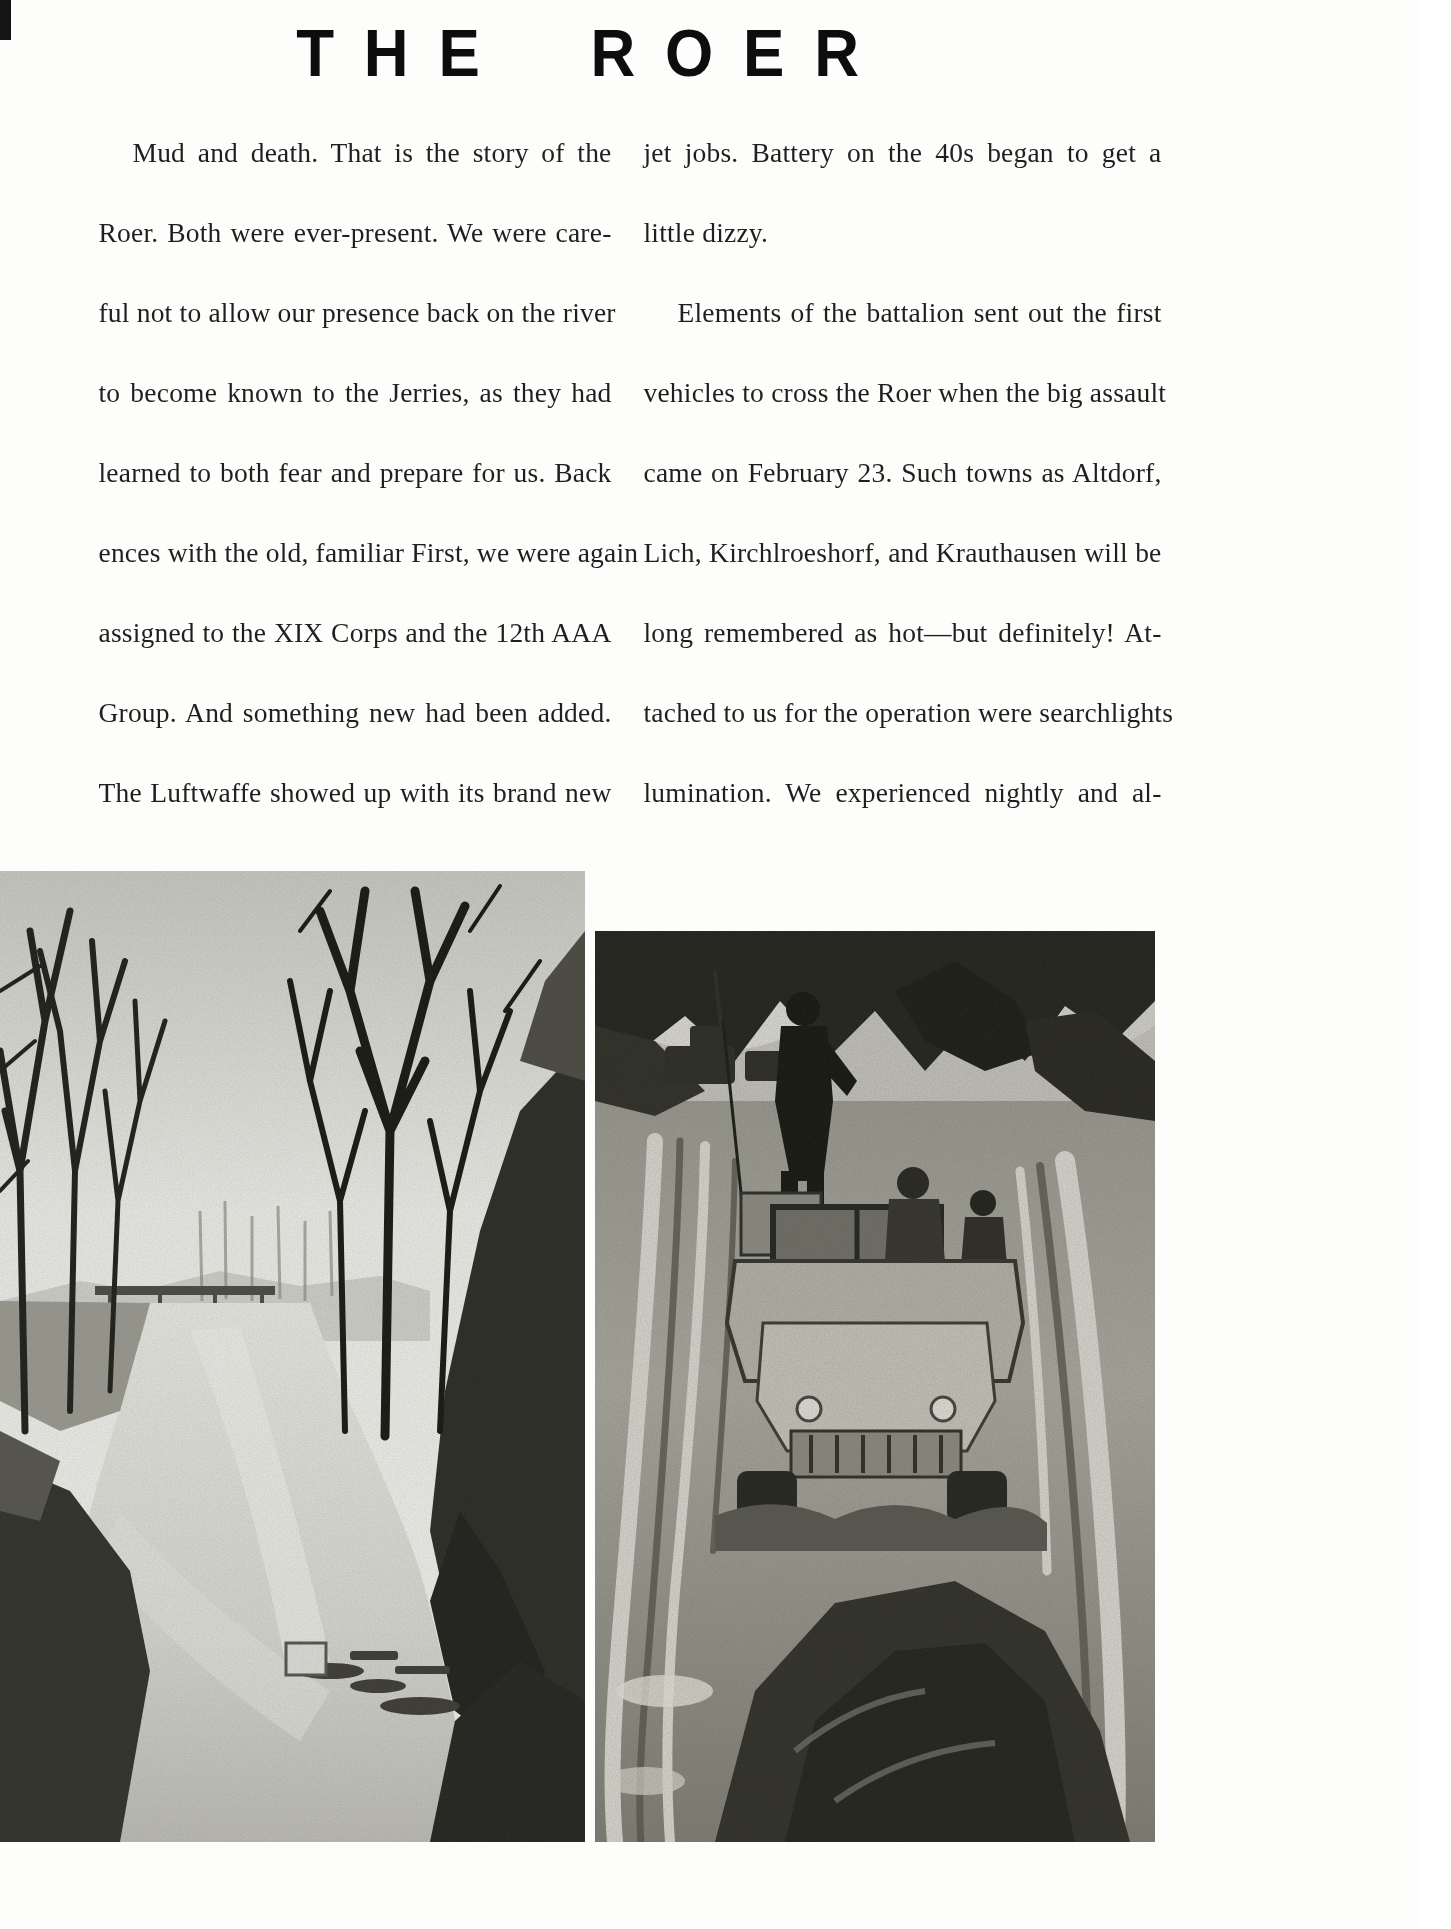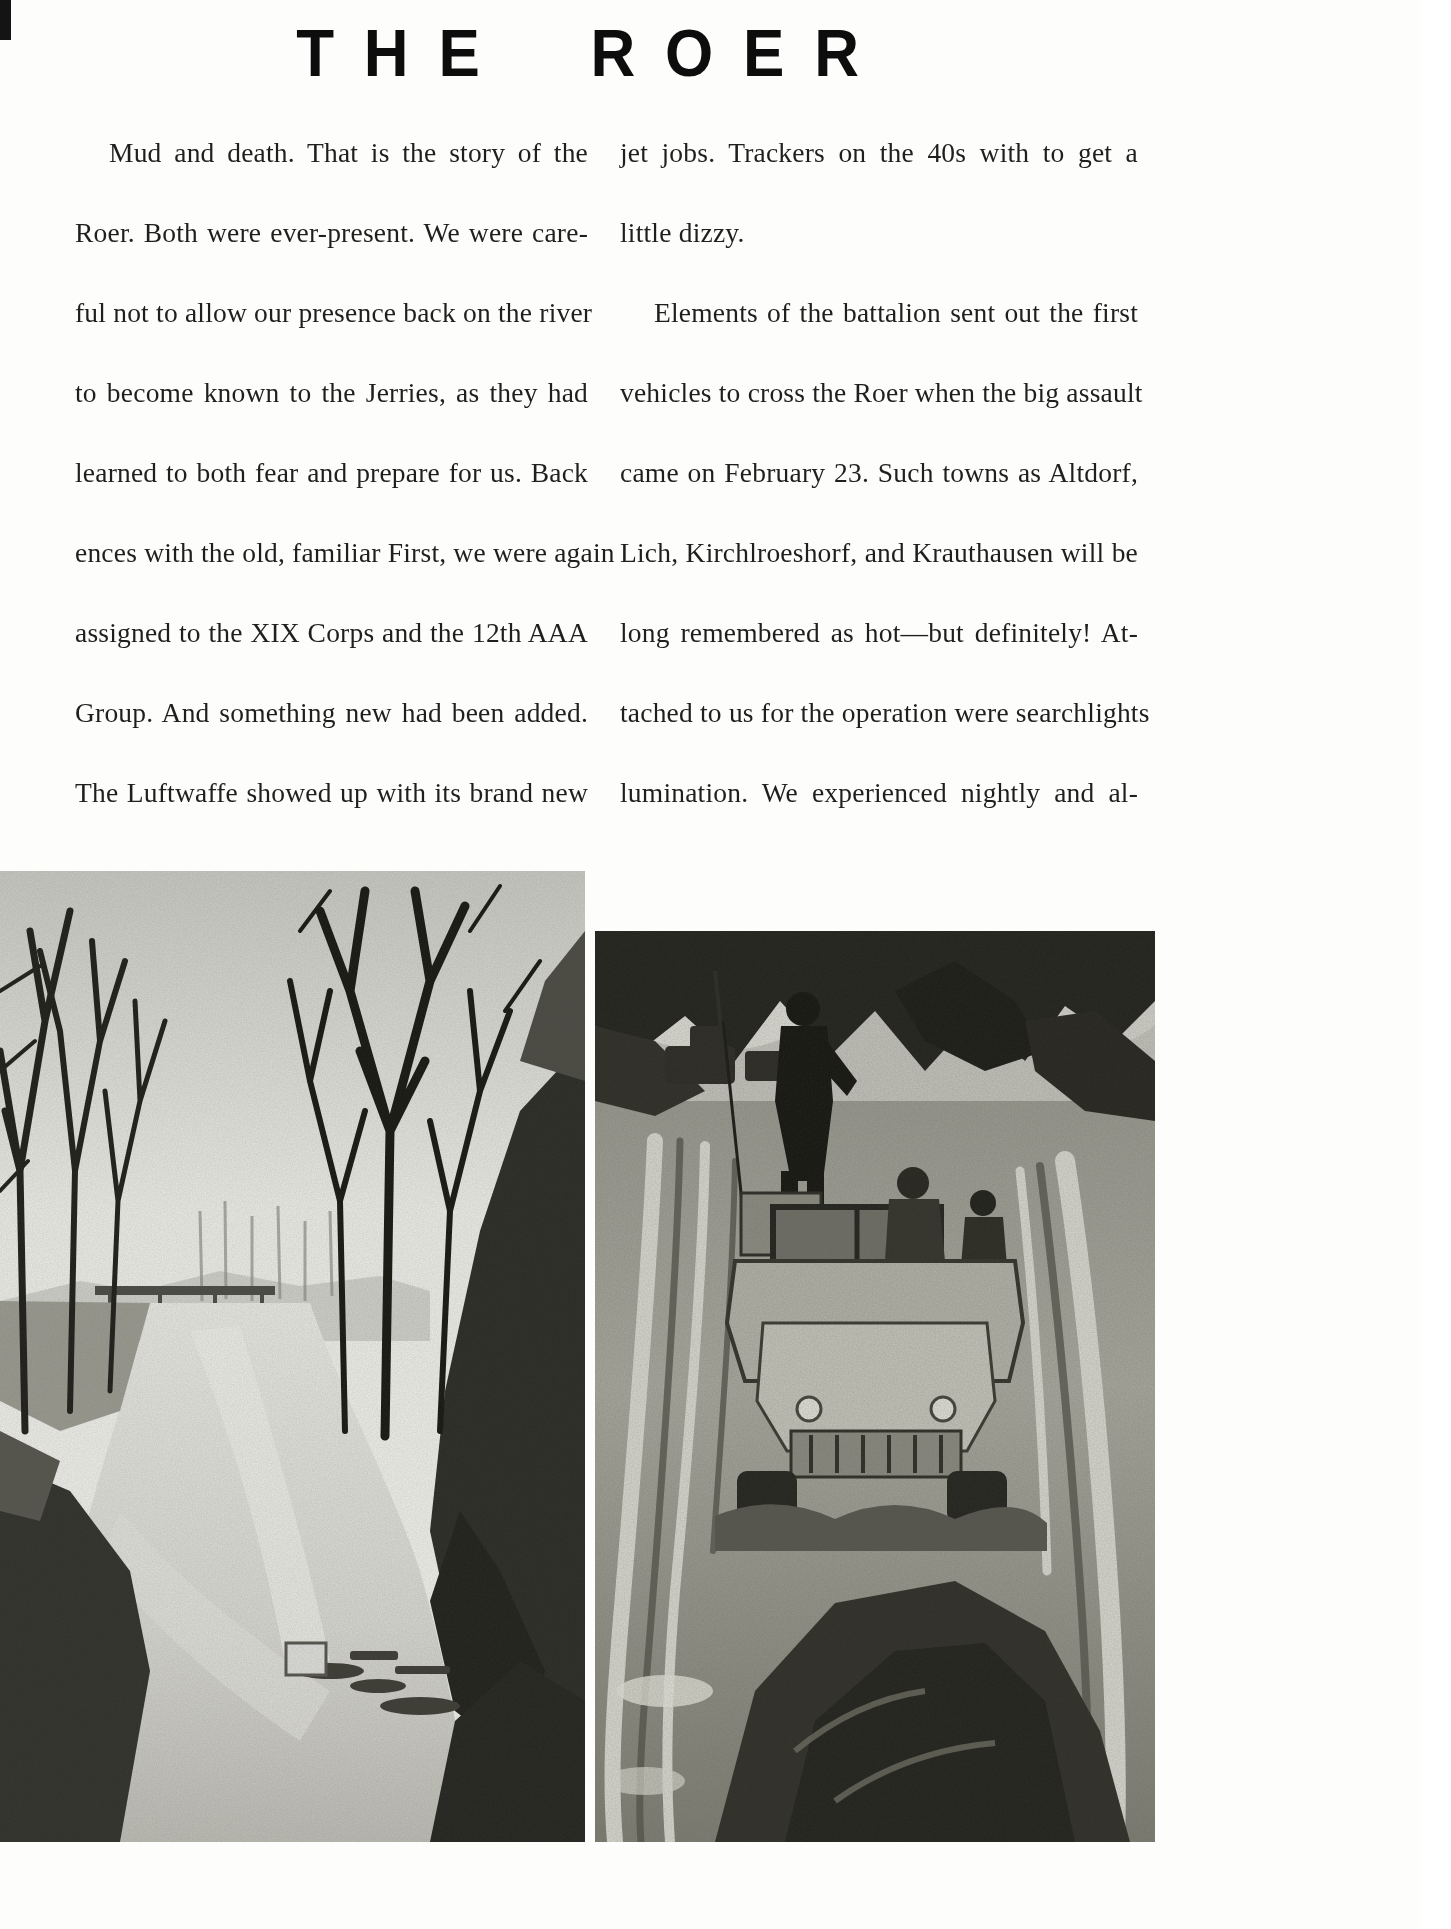--- a/index.html
+++ b/index.html
@@ -26,20 +26,21 @@
     word-spacing:0.55em;
     color:#0d0d0d;
     transform:scaleY(1.08);
     transform-origin:top center;
     white-space:nowrap;
   }
   .cols{
     display:flex;
     padding-left:75px;
     margin-top:28px;
+    justify-content:center;
   }
   .col{width:513px;}
   .col.right{width:518px;margin-left:32px;}
   .line{
     height:80px;
     line-height:80px;
     font-size:27.5px;
     text-align:justify;
     text-align-last:justify;
     letter-spacing:0.2px;
@@ -70,21 +71,21 @@
         <div class="line">Roer.  Both were ever-present.  We were care-</div>
         <div class="line">ful not to allow our presence back on the river</div>
         <div class="line">to become known to the Jerries, as they had</div>
         <div class="line">learned to both fear and prepare for us.  Back</div>
         <div class="line">ences with the old, familiar First, we were again</div>
         <div class="line">assigned to the XIX Corps and the 12th AAA</div>
         <div class="line">Group.  And something new had been added.</div>
         <div class="line">The Luftwaffe showed up with its brand new</div>
       </div>
       <div class="col right">
-        <div class="line">jet jobs.  Trackers on the 40s with to get a</div>
+        <div class="line">jet jobs.  Battery on the 40s began to get a</div>
         <div class="line end">little dizzy.</div>
         <div class="line indent">Elements of the battalion sent out the first</div>
         <div class="line">vehicles to cross the Roer when the big assault</div>
         <div class="line">came on February 23.  Such towns as Altdorf,</div>
         <div class="line">Lich, Kirchlroeshorf, and Krauthausen will be</div>
         <div class="line">long remembered as hot—but definitely!  At-</div>
         <div class="line">tached to us for the operation were searchlights</div>
         <div class="line">lumination.  We experienced nightly and al-</div>
       </div>
     </div>

